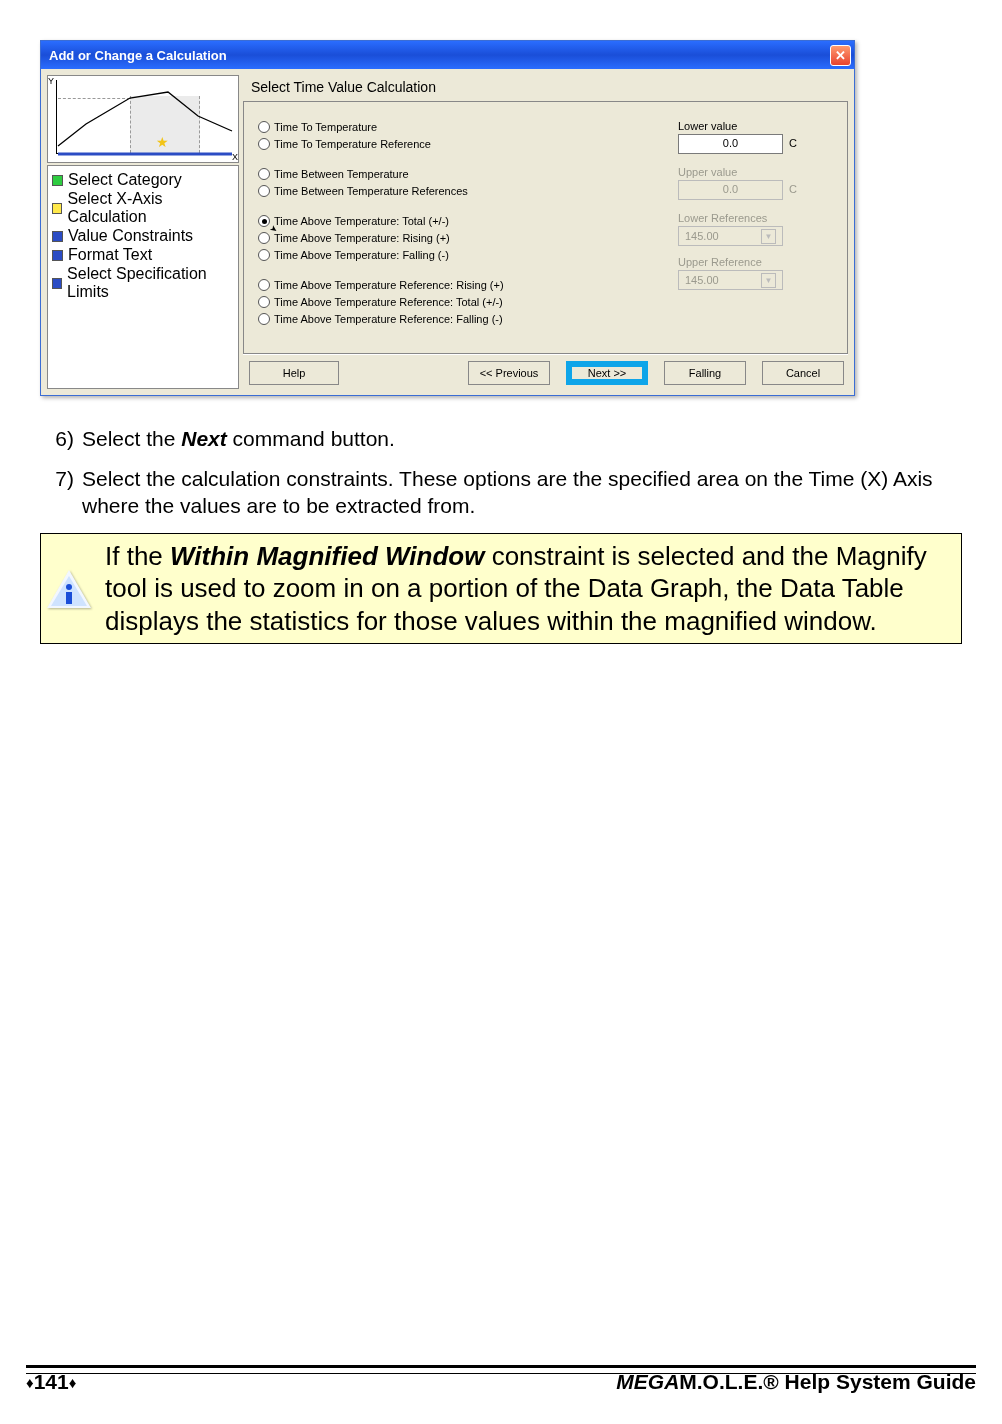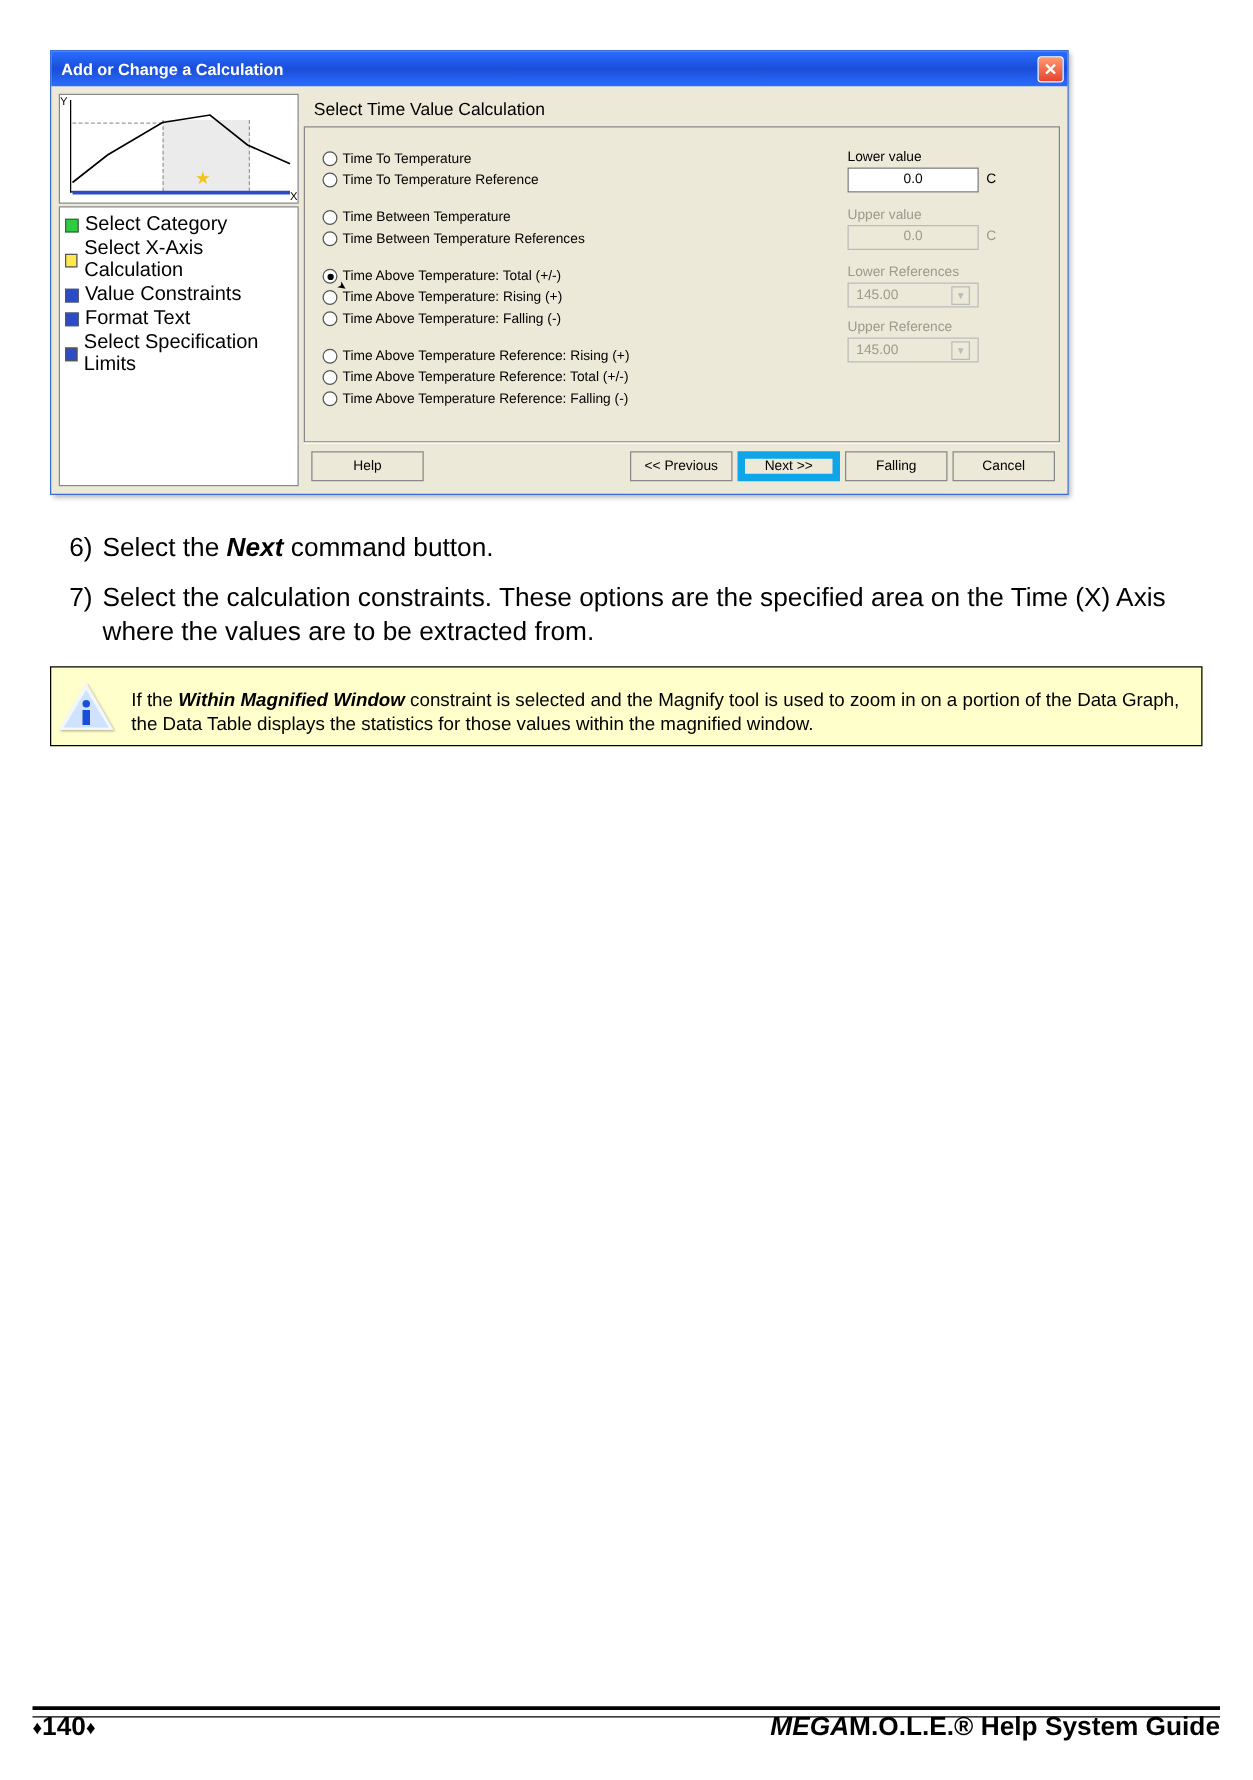--- a/index.html
+++ b/index.html
@@ -90,40 +90,40 @@
     padding:2px 6px;font-size:11px;display:inline-block;margin:2px 0 10px 0;
   }
   .vin.dis{background:#ece9d8;color:#9b9a8e;border-color:#bbb;}
   .vunit{display:inline-block;margin-left:6px;font-size:11px;}
   .vunit.dis{color:#9b9a8e;}
   .vsel{width:105px;height:20px;border:1px solid #bbb;background:#ece9d8;color:#9b9a8e;padding:2px 6px;font-size:11px;display:flex;align-items:center;justify-content:space-between;margin:2px 0 10px 0;}
   .vsel .dd{width:15px;height:15px;border:1px solid #bbb;background:#ece9d8;display:flex;align-items:center;justify-content:center;font-size:8px;color:#bbb;}
 
   .btnrow {
     border-top:1px solid #fff; padding:6px 4px 4px 4px;
-    display:flex; justify-content:flex-end; gap:4px;
+    display:flex; justify-content:flex-end; gap:16px;
   }
   .wbtn {
     min-width:82px; height:24px; font-size:11px;
     background:#ece9d8;border:1px solid #888;
     display:flex;align-items:center;justify-content:center;
   }
   .wbtn.help{margin-right:auto;min-width:90px;margin-left:2px;}
   .wbtn.def{border:6px solid #0ea5e9;}
 
   
   .doc { font-size: 21px; font-family: Arial, sans-serif; line-height:1.25; }
   .step { display:flex; margin: 8px 0 14px 0; }
   .step .num { width: 42px; text-align:right; padding-right:8px;}
   .step .txt { flex:1; }
 
   .note {
     border:1px solid #000; background:#ffffcc;
-    display:flex; align-items:flex-end; padding:6px 10px 6px 6px;
-    gap:14px; font-size:15px; line-height:1.25;
+    display:flex; align-items:center; padding:6px 10px 6px 6px;
+    gap:14px; font-size:26px; line-height:1.25;
   }
   .note-icon{width:44px;height:44px;flex-shrink:0;position:relative;margin-top:6px;}
   .note-icon .tri{
     width:0;height:0;border-left:22px solid transparent;border-right:22px solid transparent;border-bottom:38px solid #fff;
     filter: drop-shadow(1px 1px 1px rgba(0,0,0,.3));
     border-bottom-color:#f2f7ff;
   }
   .note-icon .tri2{
     position:absolute; left:4px; top:6px;
     width:0;height:0;border-left:18px solid transparent;border-right:18px solid transparent;border-bottom:30px solid #cfe3ff;
@@ -297,17 +297,17 @@
       </div>
       <div><span>If the </span><b><i>Within Magnified Window</i></b><span> constraint is selected and the Magnify tool is used to zoom in on a portion of the Data Graph, the Data Table displays the statistics for those values within the magnified window.</span></div>
     </div>
   </div>
 </div>
 
 <div class="footer">
   <div class="hr2"></div>
   <div class="pagenum">
       <span class="diamond">♦</span>
-      <span>140</span>
+      <span>141</span>
       <span class="diamond">♦</span>
     </div>
   <div><b><i>MEGA</i></b><b><span>M.O.L.E.® Help System Guide</span></b></div>
 </div>
 
 </body></html>

